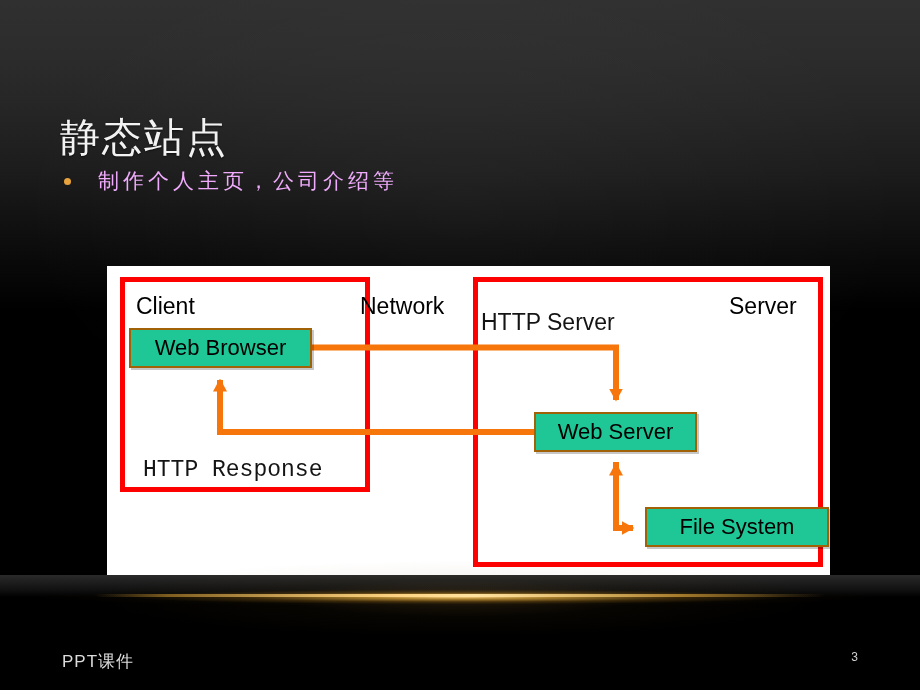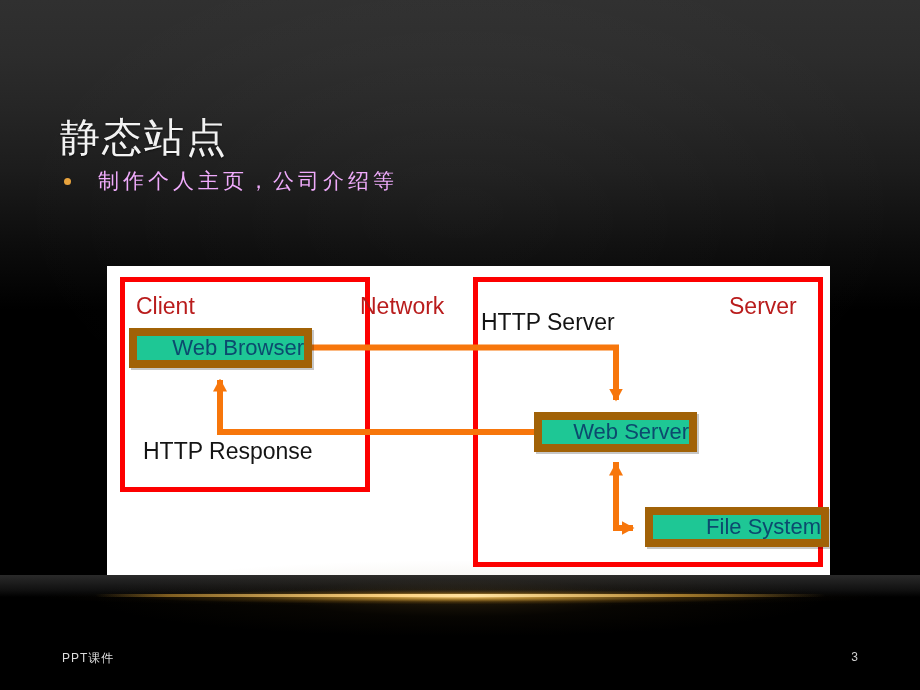--- a/index.html
+++ b/index.html
@@ -142,48 +142,48 @@
     position: absolute;
     border: 5px solid #fd0000;
     box-sizing: border-box;
     background: transparent;
   }
   #zone-client { left: 13px;  top: 11px;  width: 250px; height: 215px; }
   #zone-server { left: 366px; top: 11px;  width: 350px; height: 290px; }
 
   .zone-label {
     position: absolute;
-    color: #b91c1c;
+    color: #000000;
     font-size: 23px;
     line-height: 1;
     white-space: nowrap;
   }
   #label-client  { left: 29px;  top: 29px; }
   #label-network { left: 253px; top: 29px; }
   #label-server  { left: 622px; top: 29px; }
 
   .flow-label {
     position: absolute;
     color: #141414;
     font-size: 23px;
     line-height: 1;
     white-space: nowrap;
   }
   #label-http-request  { left: 374px; top: 45px; }
-  #label-http-response { left: 36px;  top: 174px; }
+  #label-http-response { left: 36px;  top: 193px; font-family: Liberation Mono, monospace; }
 
   .node {
     position: absolute;
     background: #1ec795;
-    border: 8px solid #a16207;
+    border: 2px solid #a16207;
     box-sizing: border-box;
     display: flex;
     align-items: center;
-    justify-content: flex-end;
-    color: #0c4a6e;
+    justify-content: center;
+    color: #000000;
     font-size: 22px;
     white-space: nowrap;
     box-shadow: 2px 2px 0 rgba(0,0,0,0.22);
   }
   #node-web-browser { left: 22px;  top: 62px;  width: 183px; height: 40px; }
   #node-web-server  { left: 427px; top: 146px; width: 163px; height: 40px; }
   #node-file-system { left: 538px; top: 241px; width: 184px; height: 40px; }
 
   
   #wires {
@@ -191,21 +191,21 @@
     left: 0; top: 0;
     width: 723px; height: 309px;
     pointer-events: none;
   }
 
   
   .footer-left {
     position: absolute;
     left: 62px;
     top: 650px;
-    font-size: 12px;
+    font-size: 17px;
     color: #dcdcdc;
     letter-spacing: 1px;
     white-space: nowrap;
   }
   .footer-right {
     position: absolute;
     right: 62px;
     top: 650px;
     font-size: 12px;
     color: #cfcfcf;

